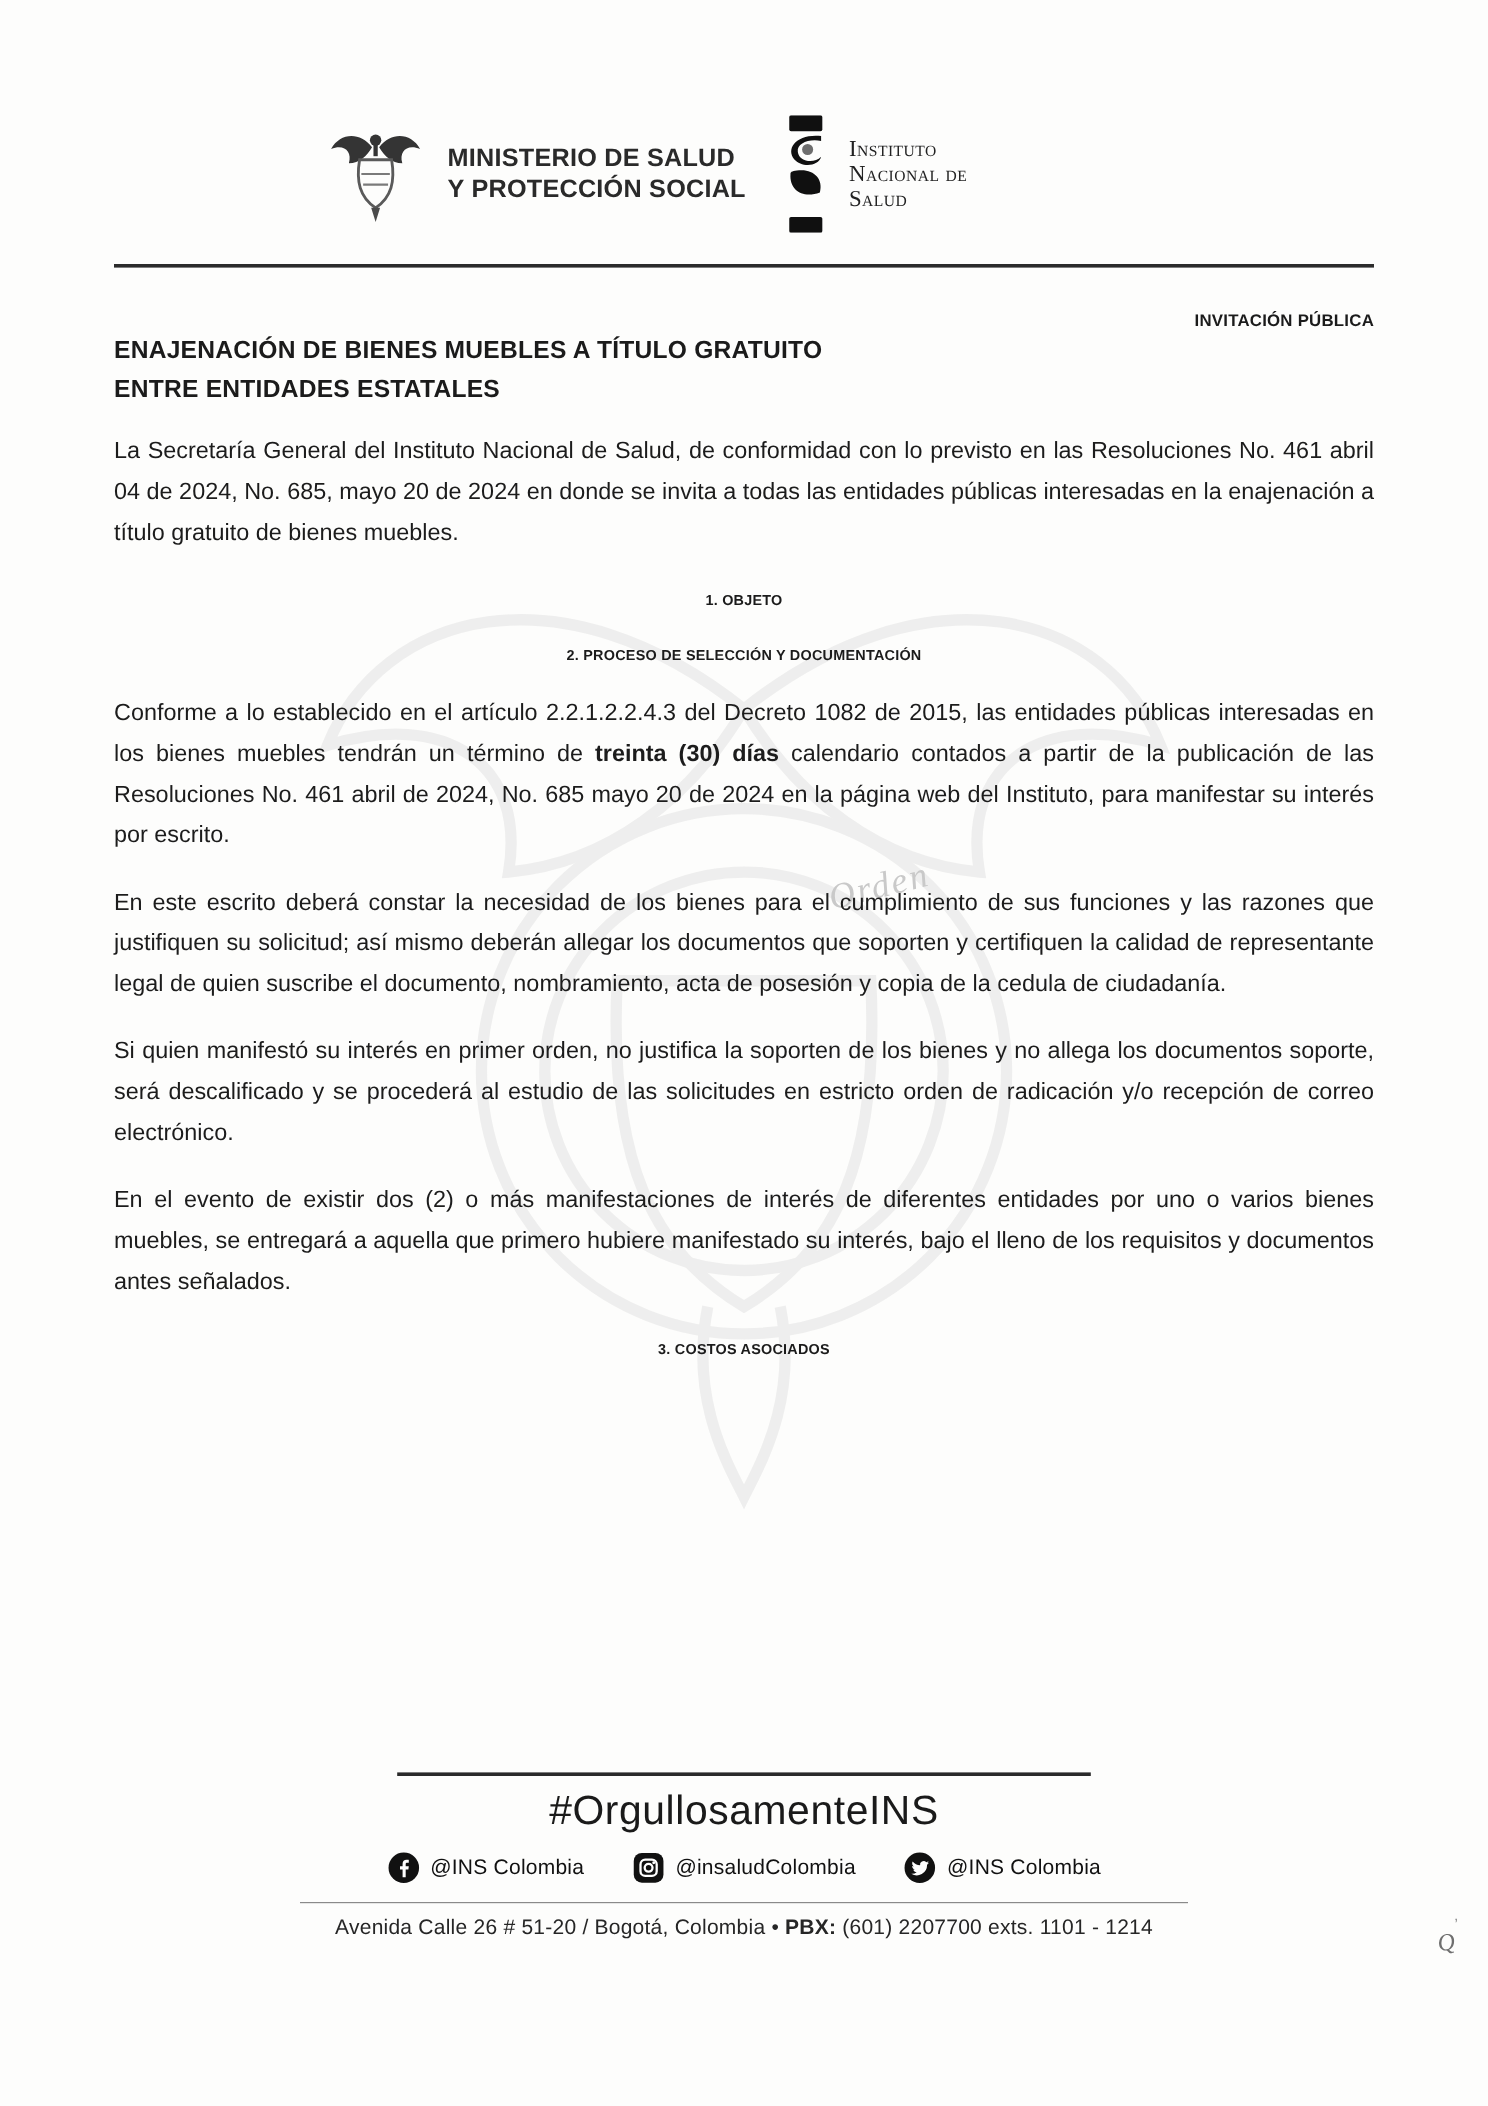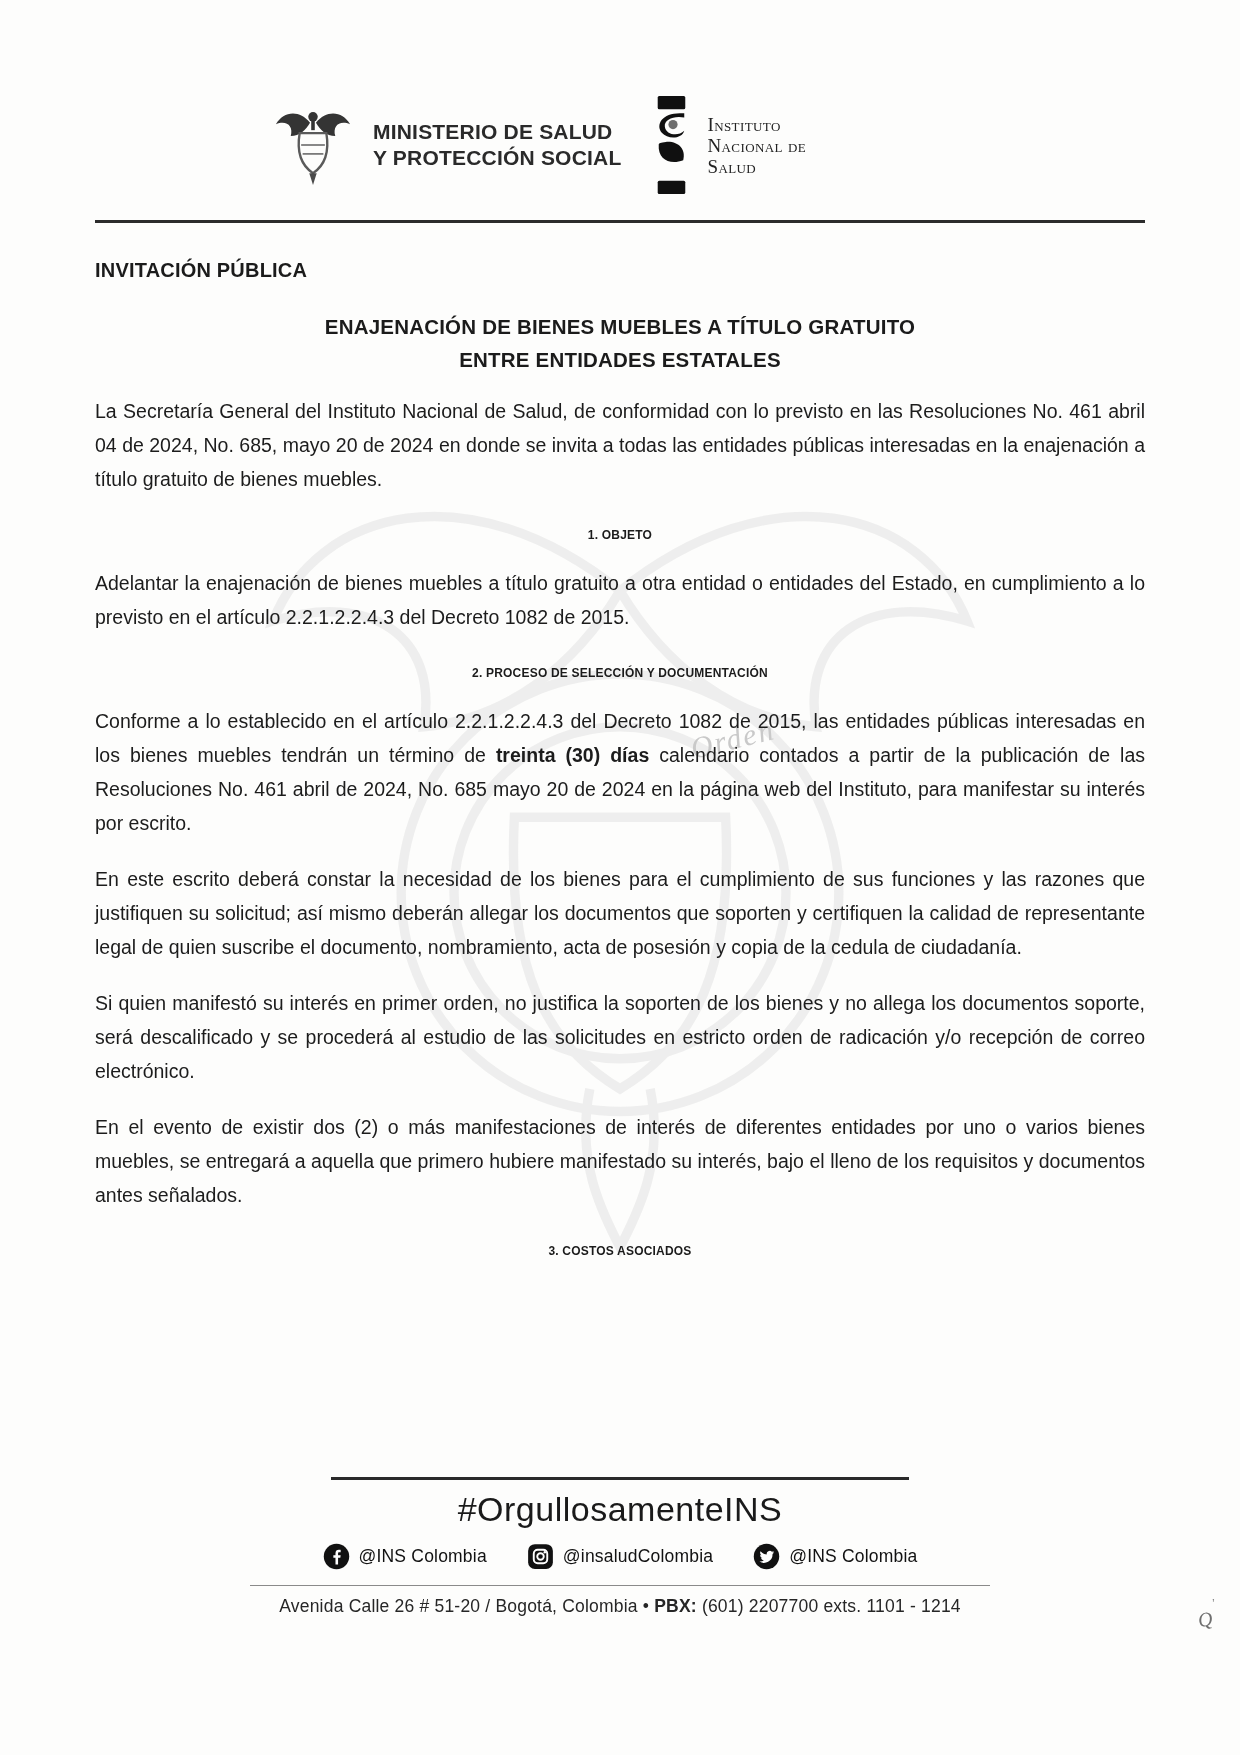--- a/index.html
+++ b/index.html
@@ -31,26 +31,26 @@
   .ins-name{
     font-family:"Liberation Serif", serif;
     font-variant:small-caps;
     font-size:19px;line-height:21px;color:#222;
     letter-spacing:.4px;
   }
   .divider{border:0;border-top:3px solid #2c2c2c;margin:26px 0 0 0;}
 
   
   .doc-title{
-    text-align:left;font-weight:bold;font-size:20px;
+    text-align:right;font-weight:bold;font-size:14px;
     margin-top:36px;letter-spacing:.2px;
   }
   .doc-subtitle{
-    text-align:center;font-weight:bold;font-size:20.5px;
-    line-height:33px;margin-top:28px;letter-spacing:.2px;
+    font-weight:bold;font-size:20.5px;
+    line-height:33px;letter-spacing:.2px;
   }
 
   
   .body-p{
     font-size:19.5px;line-height:34px;text-align:justify;
     margin:22px 0 0 0;color:#1c1c1c;
   }
   .body-p.first{margin-top:18px;}
   .after-h{margin-top:24px;}
   .sec-h{
@@ -167,21 +167,20 @@
 
     <div class="doc-title">INVITACIÓN PÚBLICA</div>
     <div class="doc-subtitle">
       <div>ENAJENACIÓN DE BIENES MUEBLES A TÍTULO GRATUITO</div>
       <div>ENTRE ENTIDADES ESTATALES</div>
     </div>
 
     <p class="body-p first">La Secretaría General del Instituto Nacional de Salud, de conformidad con lo previsto en las Resoluciones No. 461 abril 04 de 2024, No. 685, mayo 20 de 2024 en donde se invita a todas las entidades públicas interesadas en la enajenación a título gratuito de bienes muebles.</p>
 
     <h3 class="sec-h">1. OBJETO</h3>
-    <p class="body-p after-h">Adelantar la enajenación de bienes muebles a título gratuito a otra entidad o entidades del Estado, en cumplimiento a lo previsto en el artículo 2.2.1.2.2.4.3 del Decreto 1082 de 2015.</p>
 
     <h3 class="sec-h">2. PROCESO DE SELECCIÓN Y DOCUMENTACIÓN</h3>
     <p class="body-p after-h"><span>Conforme a lo establecido en el artículo 2.2.1.2.2.4.3 del Decreto 1082 de 2015, las entidades públicas interesadas en los bienes muebles tendrán un término de </span><span class="b">treinta (30) días</span><span> calendario contados a partir de la publicación de las Resoluciones No. 461 abril de 2024, No. 685 mayo 20 de 2024 en la página web del Instituto, para manifestar su interés por escrito.</span></p>
     <p class="body-p">En este escrito deberá constar la necesidad de los bienes para el cumplimiento de sus funciones y las razones que justifiquen su solicitud; así mismo deberán allegar los documentos que soporten y certifiquen la calidad de representante legal de quien suscribe el documento, nombramiento, acta de posesión y copia de la cedula de ciudadanía.</p>
     <p class="body-p">Si quien manifestó su interés en primer orden, no justifica la soporten de los bienes y no allega los documentos soporte, será descalificado y se procederá al estudio de las solicitudes en estricto orden de radicación y/o recepción de correo electrónico.</p>
     <p class="body-p">En el evento de existir dos (2) o más manifestaciones de interés de diferentes entidades por uno o varios bienes muebles, se entregará a aquella que primero hubiere manifestado su interés, bajo el lleno de los requisitos y documentos antes señalados.</p>
 
     <h3 class="sec-h">3. COSTOS ASOCIADOS</h3>
 
   </div>

